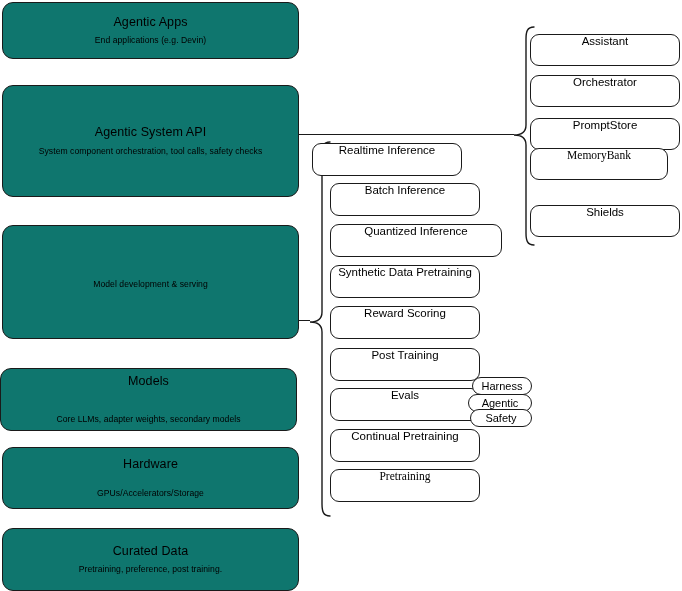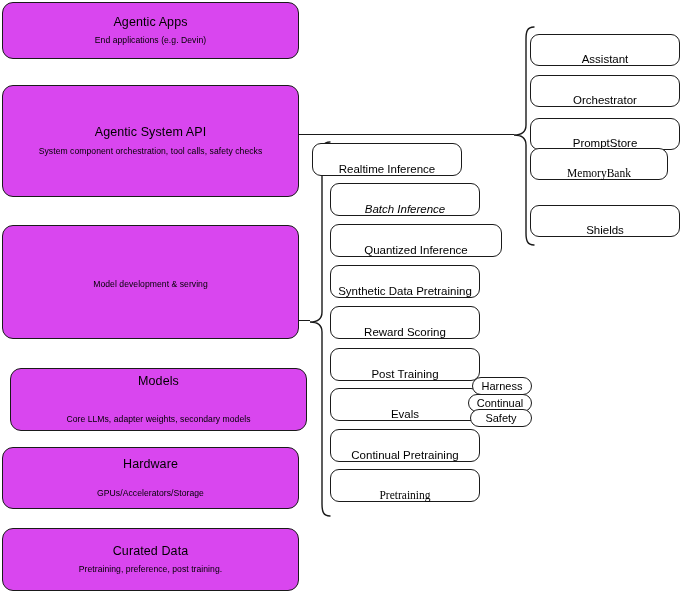--- a/index.html
+++ b/index.html
@@ -19,21 +19,21 @@
     position: absolute;
     left: 0; top: 0;
     width: 682px;
     height: 591px;
   }
   .node {
     position: absolute;
     box-sizing: border-box;
     border: 1.3px solid #1a1a1a;
     border-radius: 11px;
-    background: #d946ef;
+    background: #0f766e;
     display: flex;
     flex-direction: column;
     align-items: center;
     justify-content: center;
     text-align: center;
     line-height: 1.25;
   }
   .node .title {
     font-size: 12.5px;
     color: #000;
@@ -48,21 +48,21 @@
   
   .stack-node { padding: 0 10px; }
 
   .chip {
     position: absolute;
     box-sizing: border-box;
     border: 1.3px solid #1a1a1a;
     border-radius: 9px;
     background: #ffffff;
     display: flex;
-    align-items: flex-end;
+    align-items: flex-start;
     justify-content: center;
     font-size: 11.5px;
     text-align: center;
     padding: 0 6px;
   }
   .pill {
     position: absolute;
     box-sizing: border-box;
     border: 1.2px solid #1a1a1a;
     border-radius: 999px;
@@ -95,21 +95,21 @@
 
   <div class="node stack-node" style="left:2px; top:85px; width:297px; height:112px;">
     <span class="title">Agentic System API</span>
     <span class="subtitle">System component orchestration, tool calls, safety checks</span>
   </div>
 
   <div class="node stack-node" style="left:2px; top:225px; width:297px; height:114px;">
     <span class="subtitle">Model development &amp; serving</span>
   </div>
 
-  <div class="node stack-node" style="left:10px; top:368px; width:297px; height:63px;gap:19px;">
+  <div class="node stack-node" style="left:0; top:368px; width:297px; height:63px;gap:19px;">
     <span class="title">Models</span>
     <span class="subtitle">Core LLMs, adapter weights, secondary models</span>
   </div>
 
   <div class="node stack-node" style="left:2px; top:447px; width:297px; height:62px;gap:11px;">
     <span class="title">Hardware</span>
     <span class="subtitle">GPUs/Accelerators/Storage</span>
   </div>
 
   <div class="node stack-node" style="left:2px; top:528px; width:297px; height:63px;">
@@ -125,21 +125,21 @@
     <path d="M24 2 C17 2, 16 7, 16 14 L16 172 C16 179, 12 182, 4 182 C12 182, 16 185, 16 192 L16 364 C16 371, 17 376, 24 376" fill="none" stroke="#1a1a1a" stroke-width="1.4" stroke-linecap="round"></path>
   </svg>
 
   <svg class="brace-svg" style="left:510px; top:25px;" width="26" height="224" viewBox="0 0 26 224">
     <path d="M24 2 C17 2, 16 7, 16 14 L16 100 C16 107, 12 110, 4 110 C12 110, 16 113, 16 120 L16 208 C16 215, 17 220, 24 220" fill="none" stroke="#1a1a1a" stroke-width="1.4" stroke-linecap="round"></path>
   </svg>
 
   <div class="chip" style="left:312px; top:143px; width:150px; height:33px;">
     <span>Realtime Inference</span>
   </div>
-  <div class="chip" style="left:330px; top:183px; width:150px; height:33px;font-style:italic;">
+  <div class="chip" style="left:330px; top:183px; width:150px; height:33px;">
     <span>Batch Inference</span>
   </div>
   <div class="chip" style="left:330px; top:224px; width:172px; height:33px;">
     <span>Quantized Inference</span>
   </div>
   <div class="chip" style="left:330px; top:265px; width:150px; height:33px;">
     <span>Synthetic Data Pretraining</span>
   </div>
   <div class="chip" style="left:330px; top:306px; width:150px; height:33px;">
     <span>Reward Scoring</span>
@@ -154,21 +154,21 @@
     <span>Continual Pretraining</span>
   </div>
   <div class="chip" style="left:330px; top:469px; width:150px; height:33px;font-family:Liberation Serif, serif;">
     <span>Pretraining</span>
   </div>
 
   <div class="pill" style="left:472px; top:377px; width:60px; height:18px;">
     <span>Harness</span>
   </div>
   <div class="pill" style="left:468px; top:394px; width:64px; height:18px;">
-    <span>Continual</span>
+    <span>Agentic</span>
   </div>
   <div class="pill" style="left:470px; top:409px; width:62px; height:18px;">
     <span>Safety</span>
   </div>
 
   <div class="chip" style="left:530px; top:34px; width:150px; height:32px;">
     <span>Assistant</span>
   </div>
   <div class="chip" style="left:530px; top:75px; width:150px; height:32px;">
     <span>Orchestrator</span>

